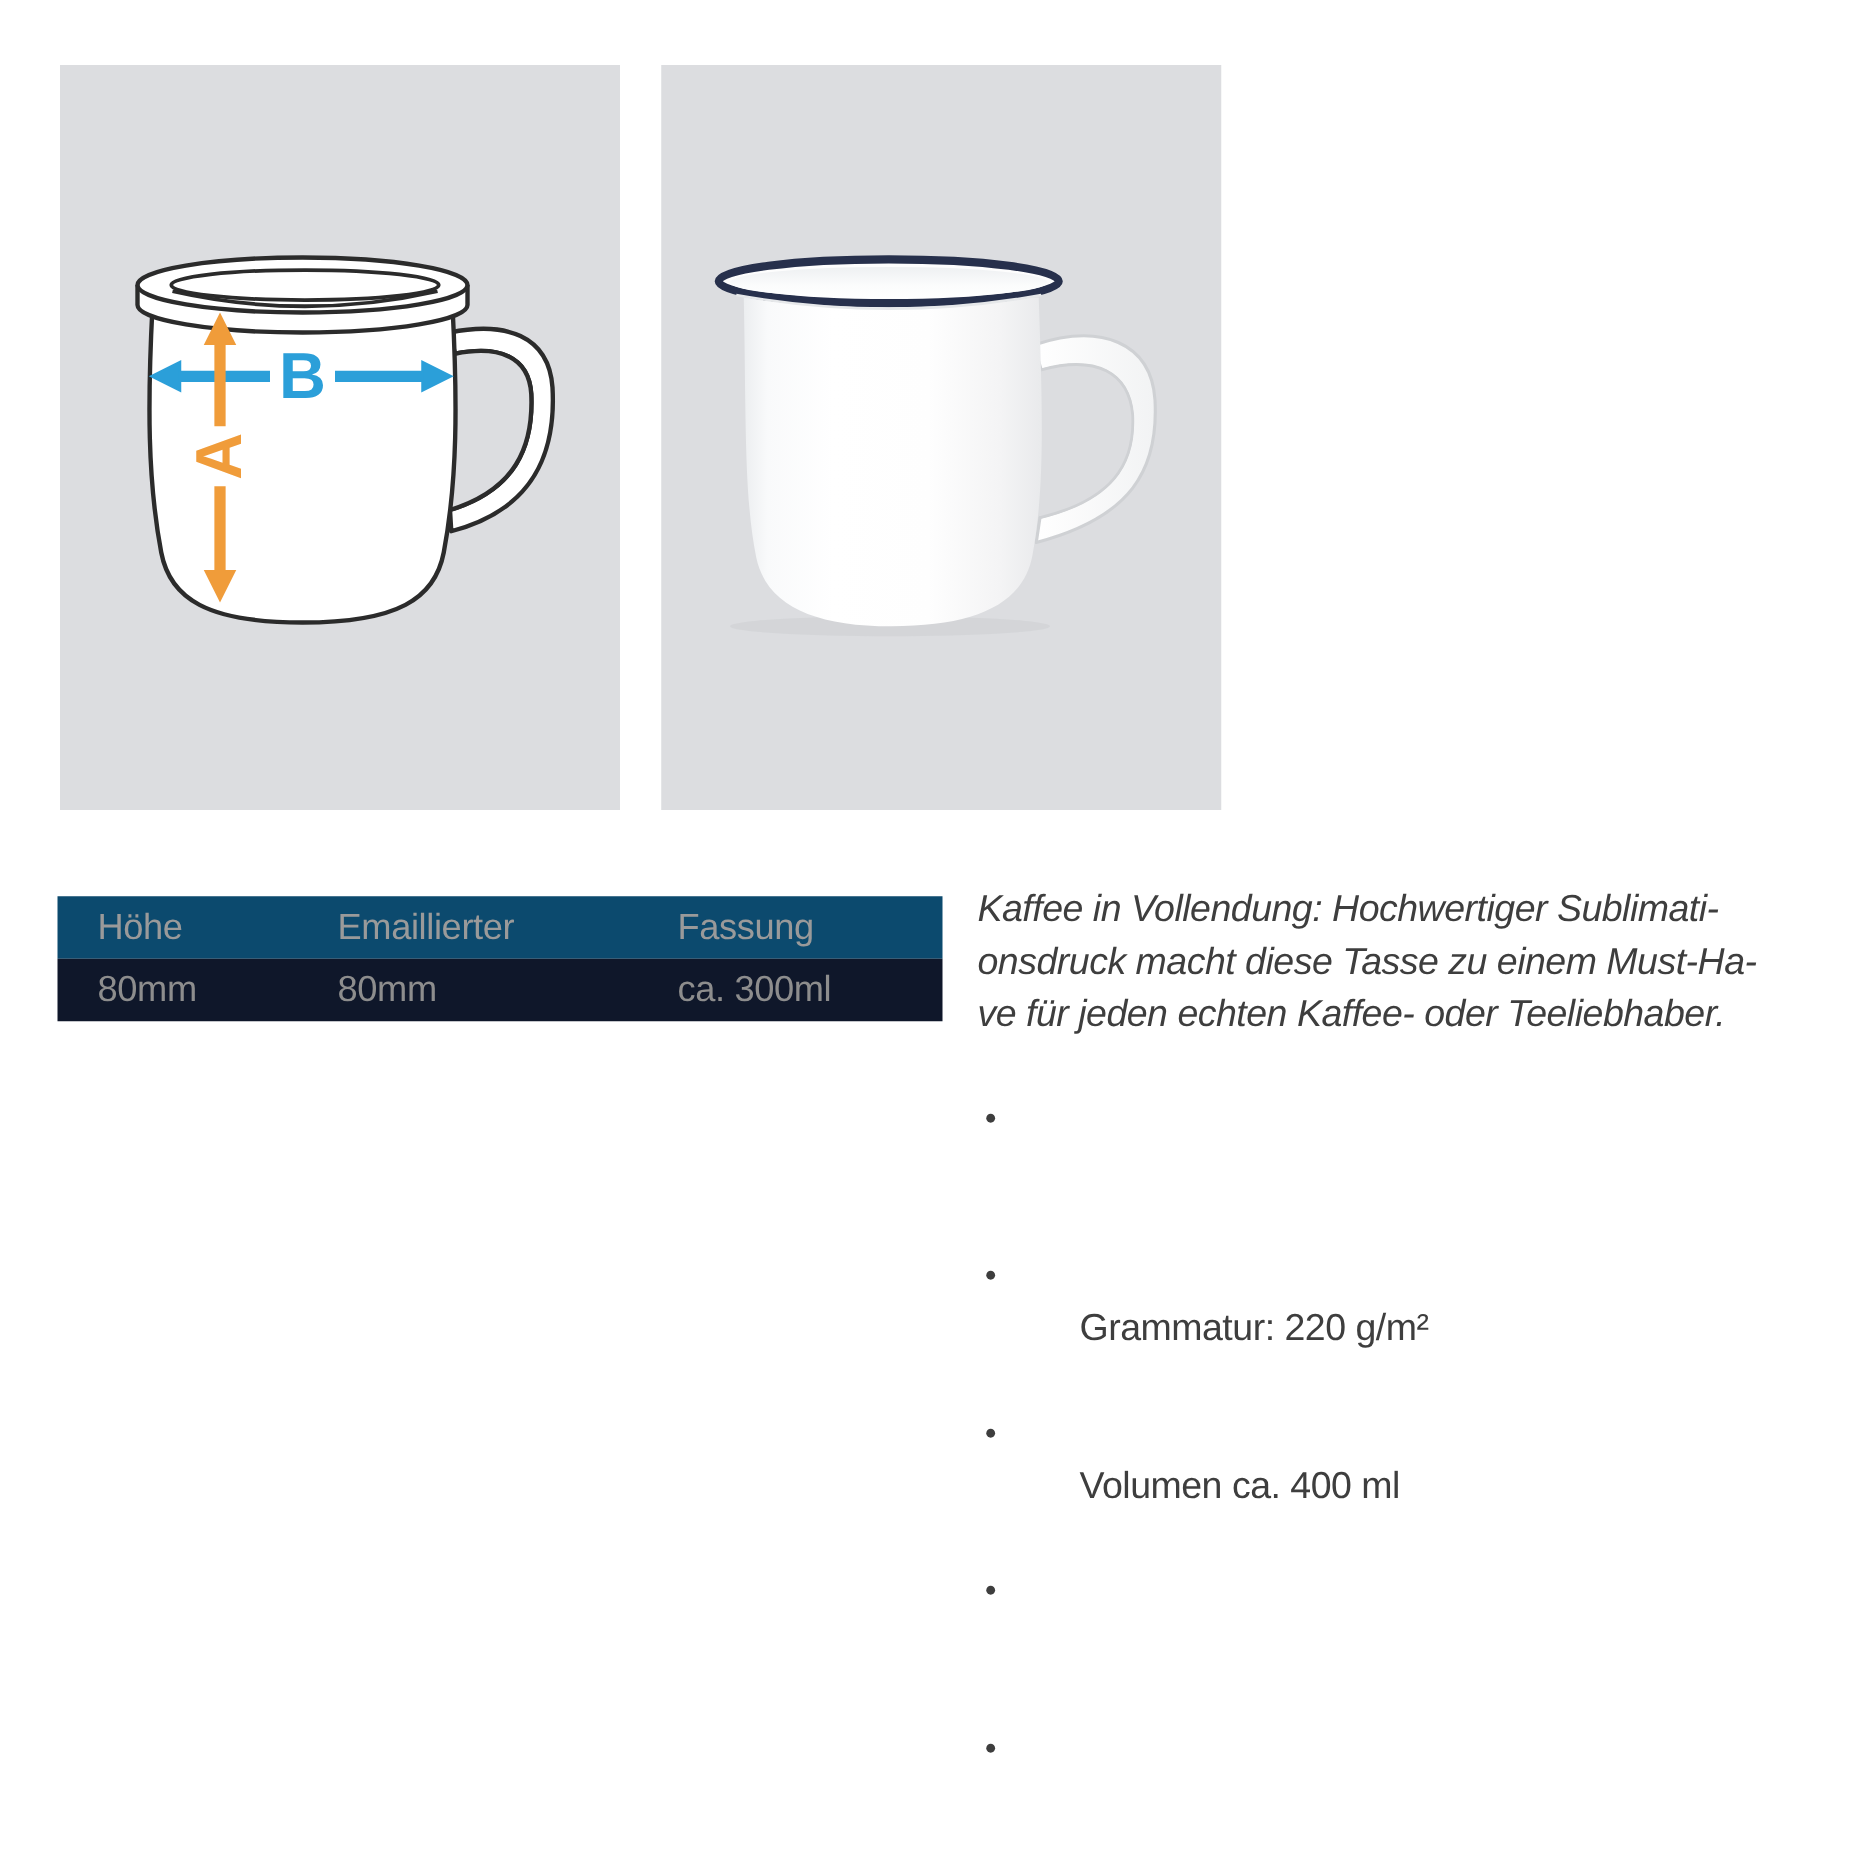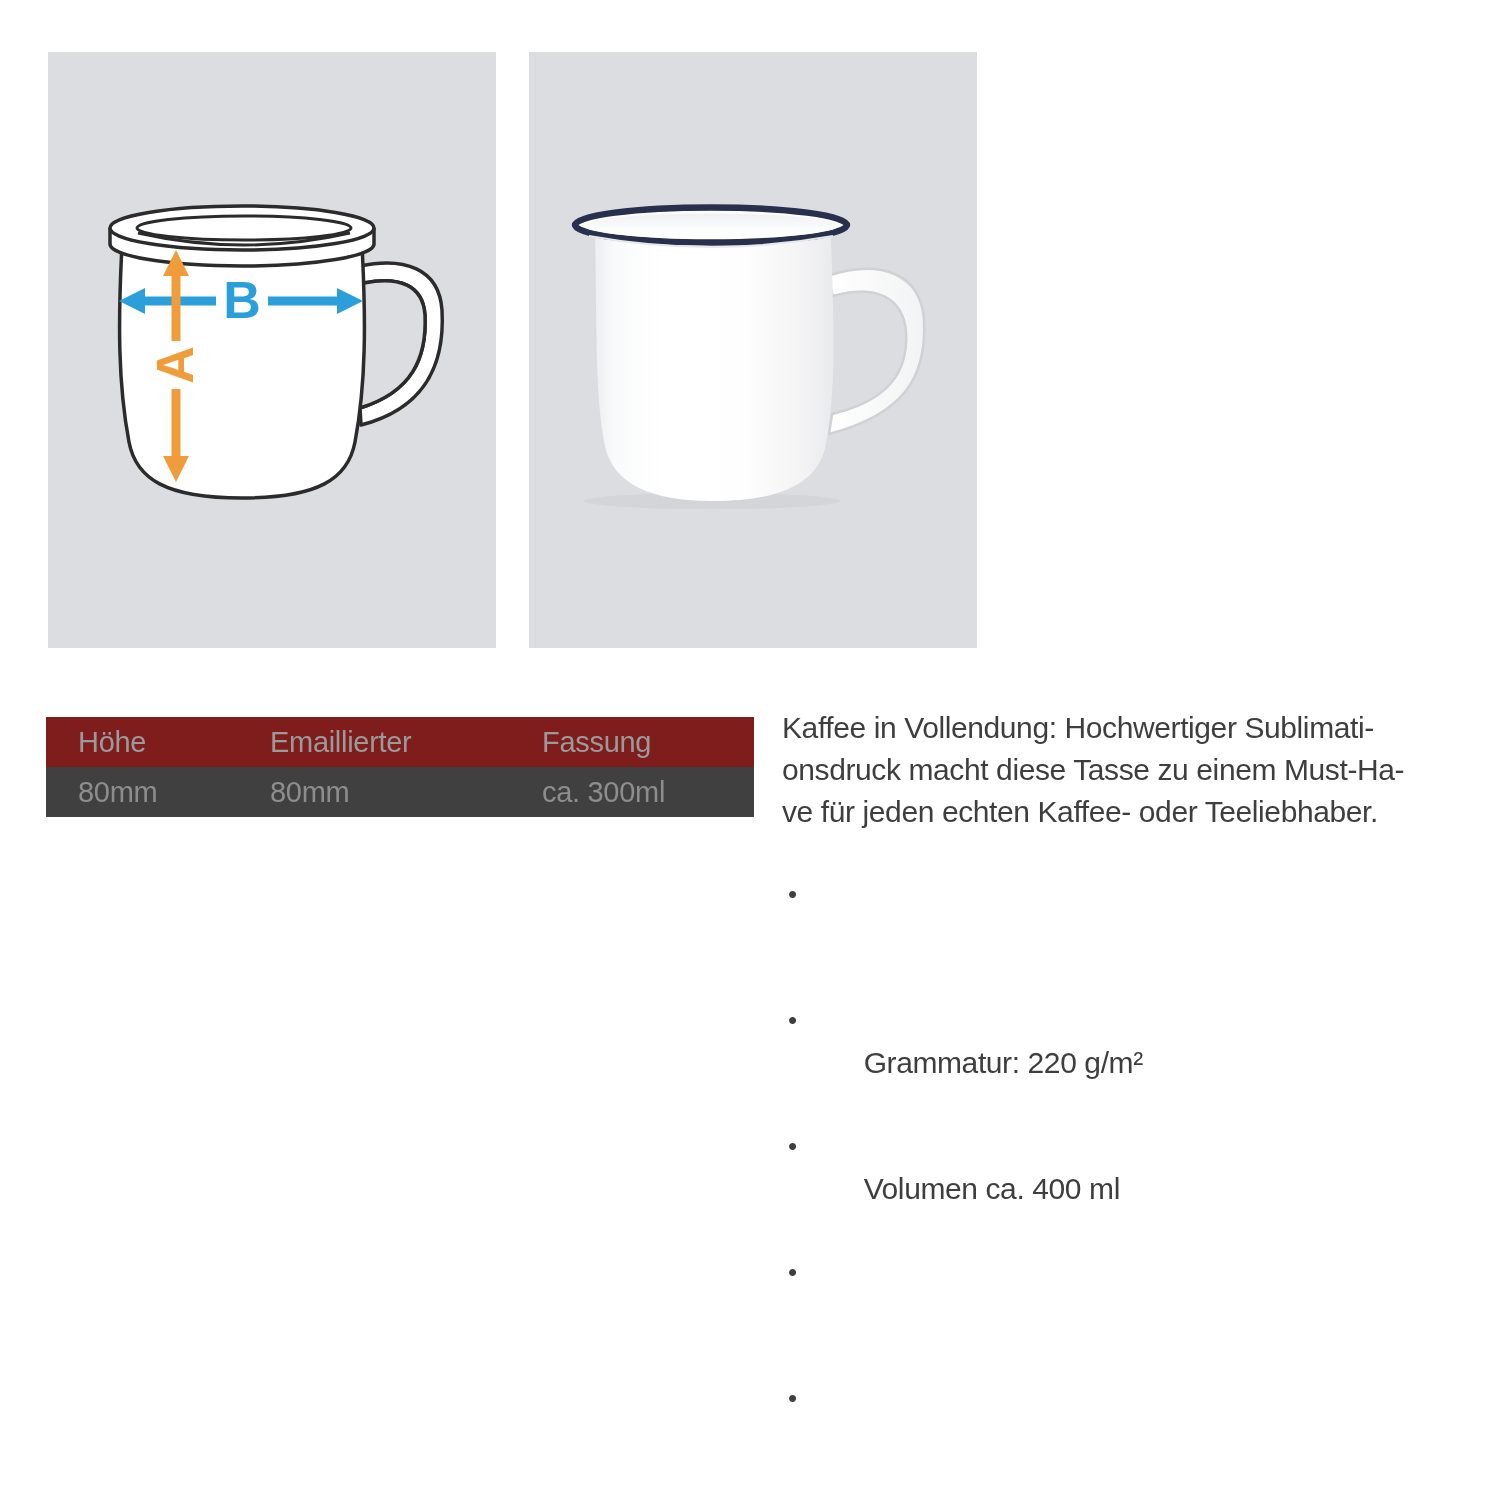--- a/index.html
+++ b/index.html
@@ -30,35 +30,36 @@
     width: 708px;
     font-size: 29px;
     letter-spacing: -0.3px;
   }
   .size-table .row {
     display: grid;
     grid-template-columns: 192px 272px 244px;
     height: 50px;
     align-items: center;
   }
-  .size-table .row.head { background: #7f1d1d; color: #9a9a9a; }
-  .size-table .row.vals { background: #404040; color: #8d8d8d; }
+  .size-table .row.head { background: #0c4a6e; color: #9a9a9a; }
+  .size-table .row.vals { background: #0f172a; color: #8d8d8d; }
   .size-table .cell { padding-left: 32px; white-space: pre; }
 
   
   .desc-intro {
     position: absolute;
     left: 782px;
     top: 707px;
     width: 660px;
     font-size: 30px;
     line-height: 42px;
     color: #3e3e3e;
     letter-spacing: -0.4px;
     white-space: pre-line;
+    font-style: italic;
   }
   .desc-list {
     position: absolute;
     left: 782px;
     top: 874px;
     width: 660px;
     margin: 0;
     padding: 0;
     list-style: none;
     font-size: 30px;

